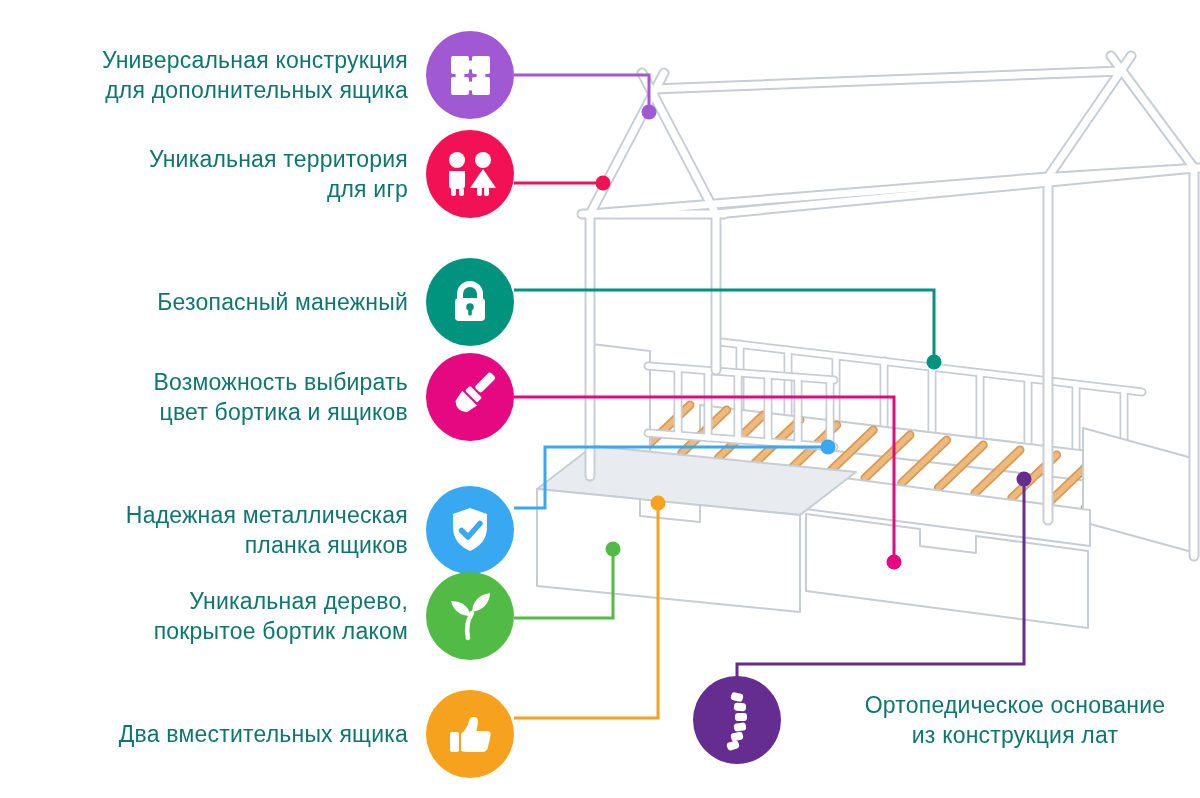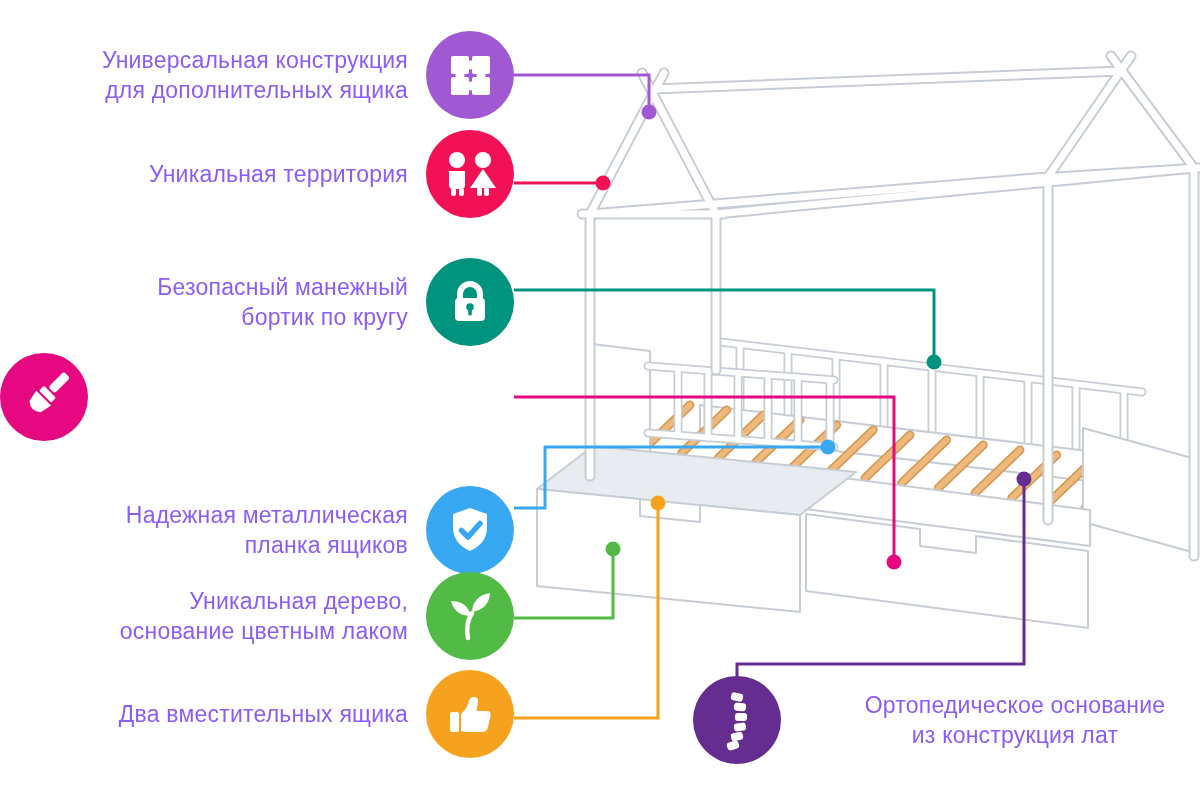--- a/index.html
+++ b/index.html
@@ -12,40 +12,40 @@
   .feature .label{
     width:408px;text-align:right;margin-right:18px;
     font-size:23px;line-height:30px;font-weight:500;letter-spacing:.2px;
   }
   .icon-circle{
     width:88px;height:88px;border-radius:50%;flex:0 0 88px;
     display:flex;align-items:center;justify-content:center;
   }
   .icon-circle svg{width:88px;height:88px;display:block;}
   .f1{top:31px}.f2{top:130px}.f3{top:258px}.f4{top:353px}
-  .f5{top:486px}.f6{top:572px}.f7{top:670px}
+  .f5{top:486px}.f6{top:572px}.f7{top:690px}
   .feature-bottom{position:absolute;left:693px;top:676px;display:flex;align-items:center;}
   .feature-bottom .label{
     margin-left:34px;text-align:center;width:400px;
     font-size:23px;line-height:30px;font-weight:500;letter-spacing:.2px;
   }
   
   .beam-under{fill:none;stroke:#c7cdd5;stroke-width:11;stroke-linecap:round;}
   .beam-over{fill:none;stroke:#ffffff;stroke-width:7;stroke-linecap:round;}
   .rail-under{fill:none;stroke:#c7cdd5;stroke-width:9;stroke-linecap:round;}
   .rail-over{fill:none;stroke:#ffffff;stroke-width:5.5;stroke-linecap:round;}
   .panel{fill:#ffffff;stroke:#c7cdd5;stroke-width:2;stroke-linejoin:round;}
   .slat-under{fill:none;stroke-width:9;stroke-linecap:round;}
   .slat-over{fill:none;stroke-width:5.5;stroke-linecap:round;}
   .connector{fill:none;stroke-width:3;}
 </style>
 </head>
 <body>
 
-<div class="canvas" style="color: #8b5cf6;">
+<div class="canvas" style="color: #0f766e;">
 
   <svg class="scene" viewBox="0 0 1200 798">
 
     <g>
 
       <g>
         <path class="rail-under" d="M720,342 L1142,392 M740,344 L740,410 M788,350 L788,416 M836,356 L836,422 M884,361 L884,428 M932,367 L932,434 M980,373 L980,441 M1028,379 L1028,447 M1076,384 L1076,453 M1124,390 L1124,459"></path>
         <path class="rail-over" d="M720,342 L1142,392 M740,344 L740,410 M788,350 L788,416 M836,356 L836,422 M884,361 L884,428 M932,367 L932,434 M980,373 L980,441 M1028,379 L1028,447 M1076,384 L1076,453 M1124,390 L1124,459"></path>
       </g>
 
@@ -124,53 +124,57 @@
         <circle cx="44.5" cy="55" r="4.5"></circle>
             <circle cx="34" cy="44.5" r="4.5"></circle>
       </g>
         </svg>
     </div>
   </div>
 
   <div class="feature f2">
     <div class="label">
       <div>Уникальная территория</div>
+      <div>для игр</div>
     </div>
     <div class="icon-circle" style="background-color: rgb(242, 17, 85);">
       <svg viewBox="0 0 88 88">
           <g fill="#fff">
         <circle cx="31" cy="30" r="8"></circle>
         <path d="M23,41 h16 v14 a4,4 0 0 1 -4,4 h-8 a4,4 0 0 1 -4,-4 z"></path>
         <rect x="25" y="58" width="5" height="8" rx="2"></rect>
             <rect x="33" y="58" width="5" height="8" rx="2"></rect>
         <circle cx="57" cy="30" r="8"></circle>
         <path d="M57,39 l13,19 h-26 z"></path>
         <rect x="51" y="57" width="5" height="9" rx="2"></rect>
             <rect x="58" y="57" width="5" height="9" rx="2"></rect>
       </g>
         </svg>
     </div>
   </div>
 
   <div class="feature f3">
     <div class="label">
       <div>Безопасный манежный</div>
-      <div>бортик по кругу</div>
     </div>
     <div class="icon-circle" style="background-color: rgb(0, 148, 126);">
       <svg viewBox="0 0 88 88">
         <path d="M34,42 v-6 a10,10 0 0 1 20,0 v6" fill="none" stroke="#fff" stroke-width="6"></path>
         <rect x="29" y="40" width="30" height="23" rx="4" fill="#fff"></rect>
         <circle cx="44" cy="49" r="3.8" fill="#00947e"></circle>
         <rect x="42.2" y="50" width="3.6" height="7.5" rx="1.5" fill="#00947e"></rect>
       </svg>
     </div>
   </div>
 
   <div class="feature f4">
+    <div class="label">
+      <div>Возможность выбирать</div>
+      <div>цвет бортика и ящиков</div>
+    </div>
     <div class="icon-circle" style="background-color: rgb(229, 8, 128);">
       <svg viewBox="0 0 88 88">
           <g fill="#fff" transform="rotate(45 44 44)">
         <rect x="40" y="12" width="9" height="22" rx="3"></rect>
         <rect x="36" y="36" width="17" height="7" rx="1.5"></rect>
         <path d="M34,45 h21 l-2.5,12 q-8,7 -16,0 z"></path>
       </g>
         </svg>
     </div>
   </div>
@@ -184,21 +188,21 @@
       <svg viewBox="0 0 88 88">
         <path d="M44,22 l17,6 v13 c0,13 -7.5,19.5 -17,24 c-9.5,-4.5 -17,-11 -17,-24 v-13 z" fill="#fff"></path>
         <path d="M35.5,44.5 l6.5,6.5 l12,-13.5" fill="none" stroke-width="5.5" stroke-linecap="round" stroke-linejoin="round" stroke="#38a8f2"></path>
       </svg>
     </div>
   </div>
 
   <div class="feature f6">
     <div class="label">
       <div>Уникальная дерево,</div>
-      <div>основание цветным лаком</div>
+      <div>покрытое бортик лаком</div>
     </div>
     <div class="icon-circle" style="background-color: rgb(82, 187, 69);">
       <svg viewBox="0 0 88 88">
         <path d="M42,66 q-3,-14 4,-25" fill="none" stroke="#fff" stroke-width="4.5" stroke-linecap="round"></path>
         <path d="M45,44 q-16,0 -20,-15 q16,0 20,15 z" fill="#fff"></path>
         <path d="M46,40 q1,-16 18,-19 q-1,16 -18,19 z" fill="#fff"></path>
       </svg>
     </div>
   </div>
 

